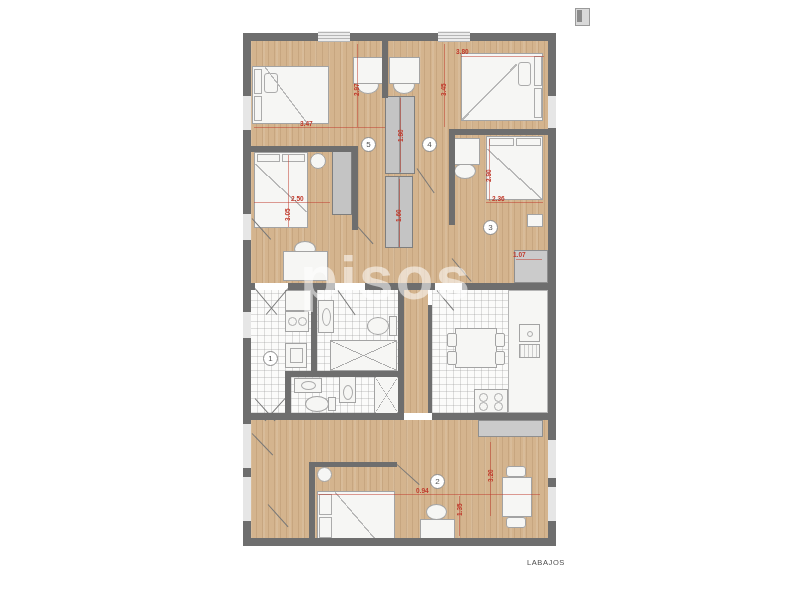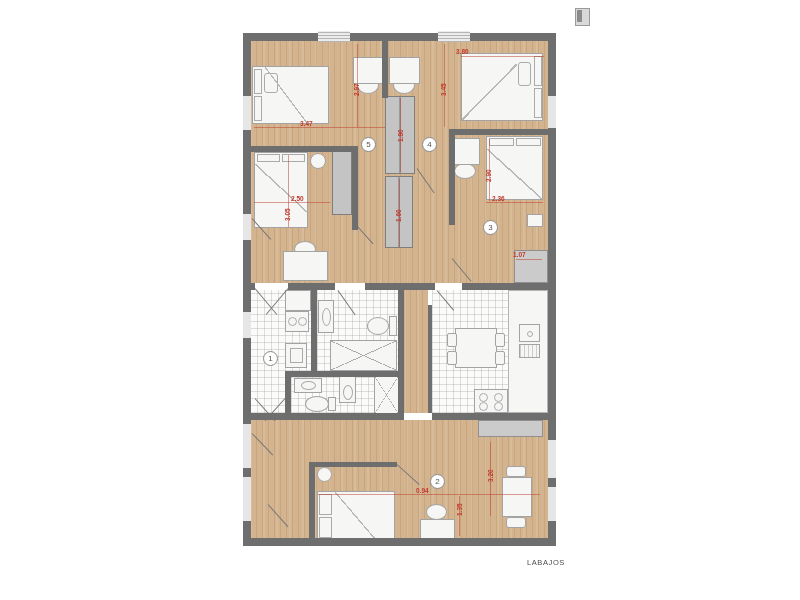--- a/index.html
+++ b/index.html
@@ -227,18 +227,19 @@
   <span class="dim" style="left:416px;top:487px;">0.94</span>
   <span class="dim v" style="left:487px;top:482px;">3.20</span>
   <span class="dim v" style="left:456px;top:516px;">1.35</span>
 
   <div class="badge" style="left:263px;top:351px;">1</div>
   <div class="badge" style="left:430px;top:474px;">2</div>
   <div class="badge" style="left:483px;top:220px;">3</div>
   <div class="badge" style="left:422px;top:137px;">4</div>
   <div class="badge" style="left:361px;top:137px;">5</div>
 
+  <div class="wm" style="left:300px;top:242px;font-size:62px;">pisos</div>
   <div class="footer" style="left:527px;top:558px;">LABAJOS</div>
   <div class="cornericon">
       <div></div>
     </div>
 
 </div>
 
 </body></html>

